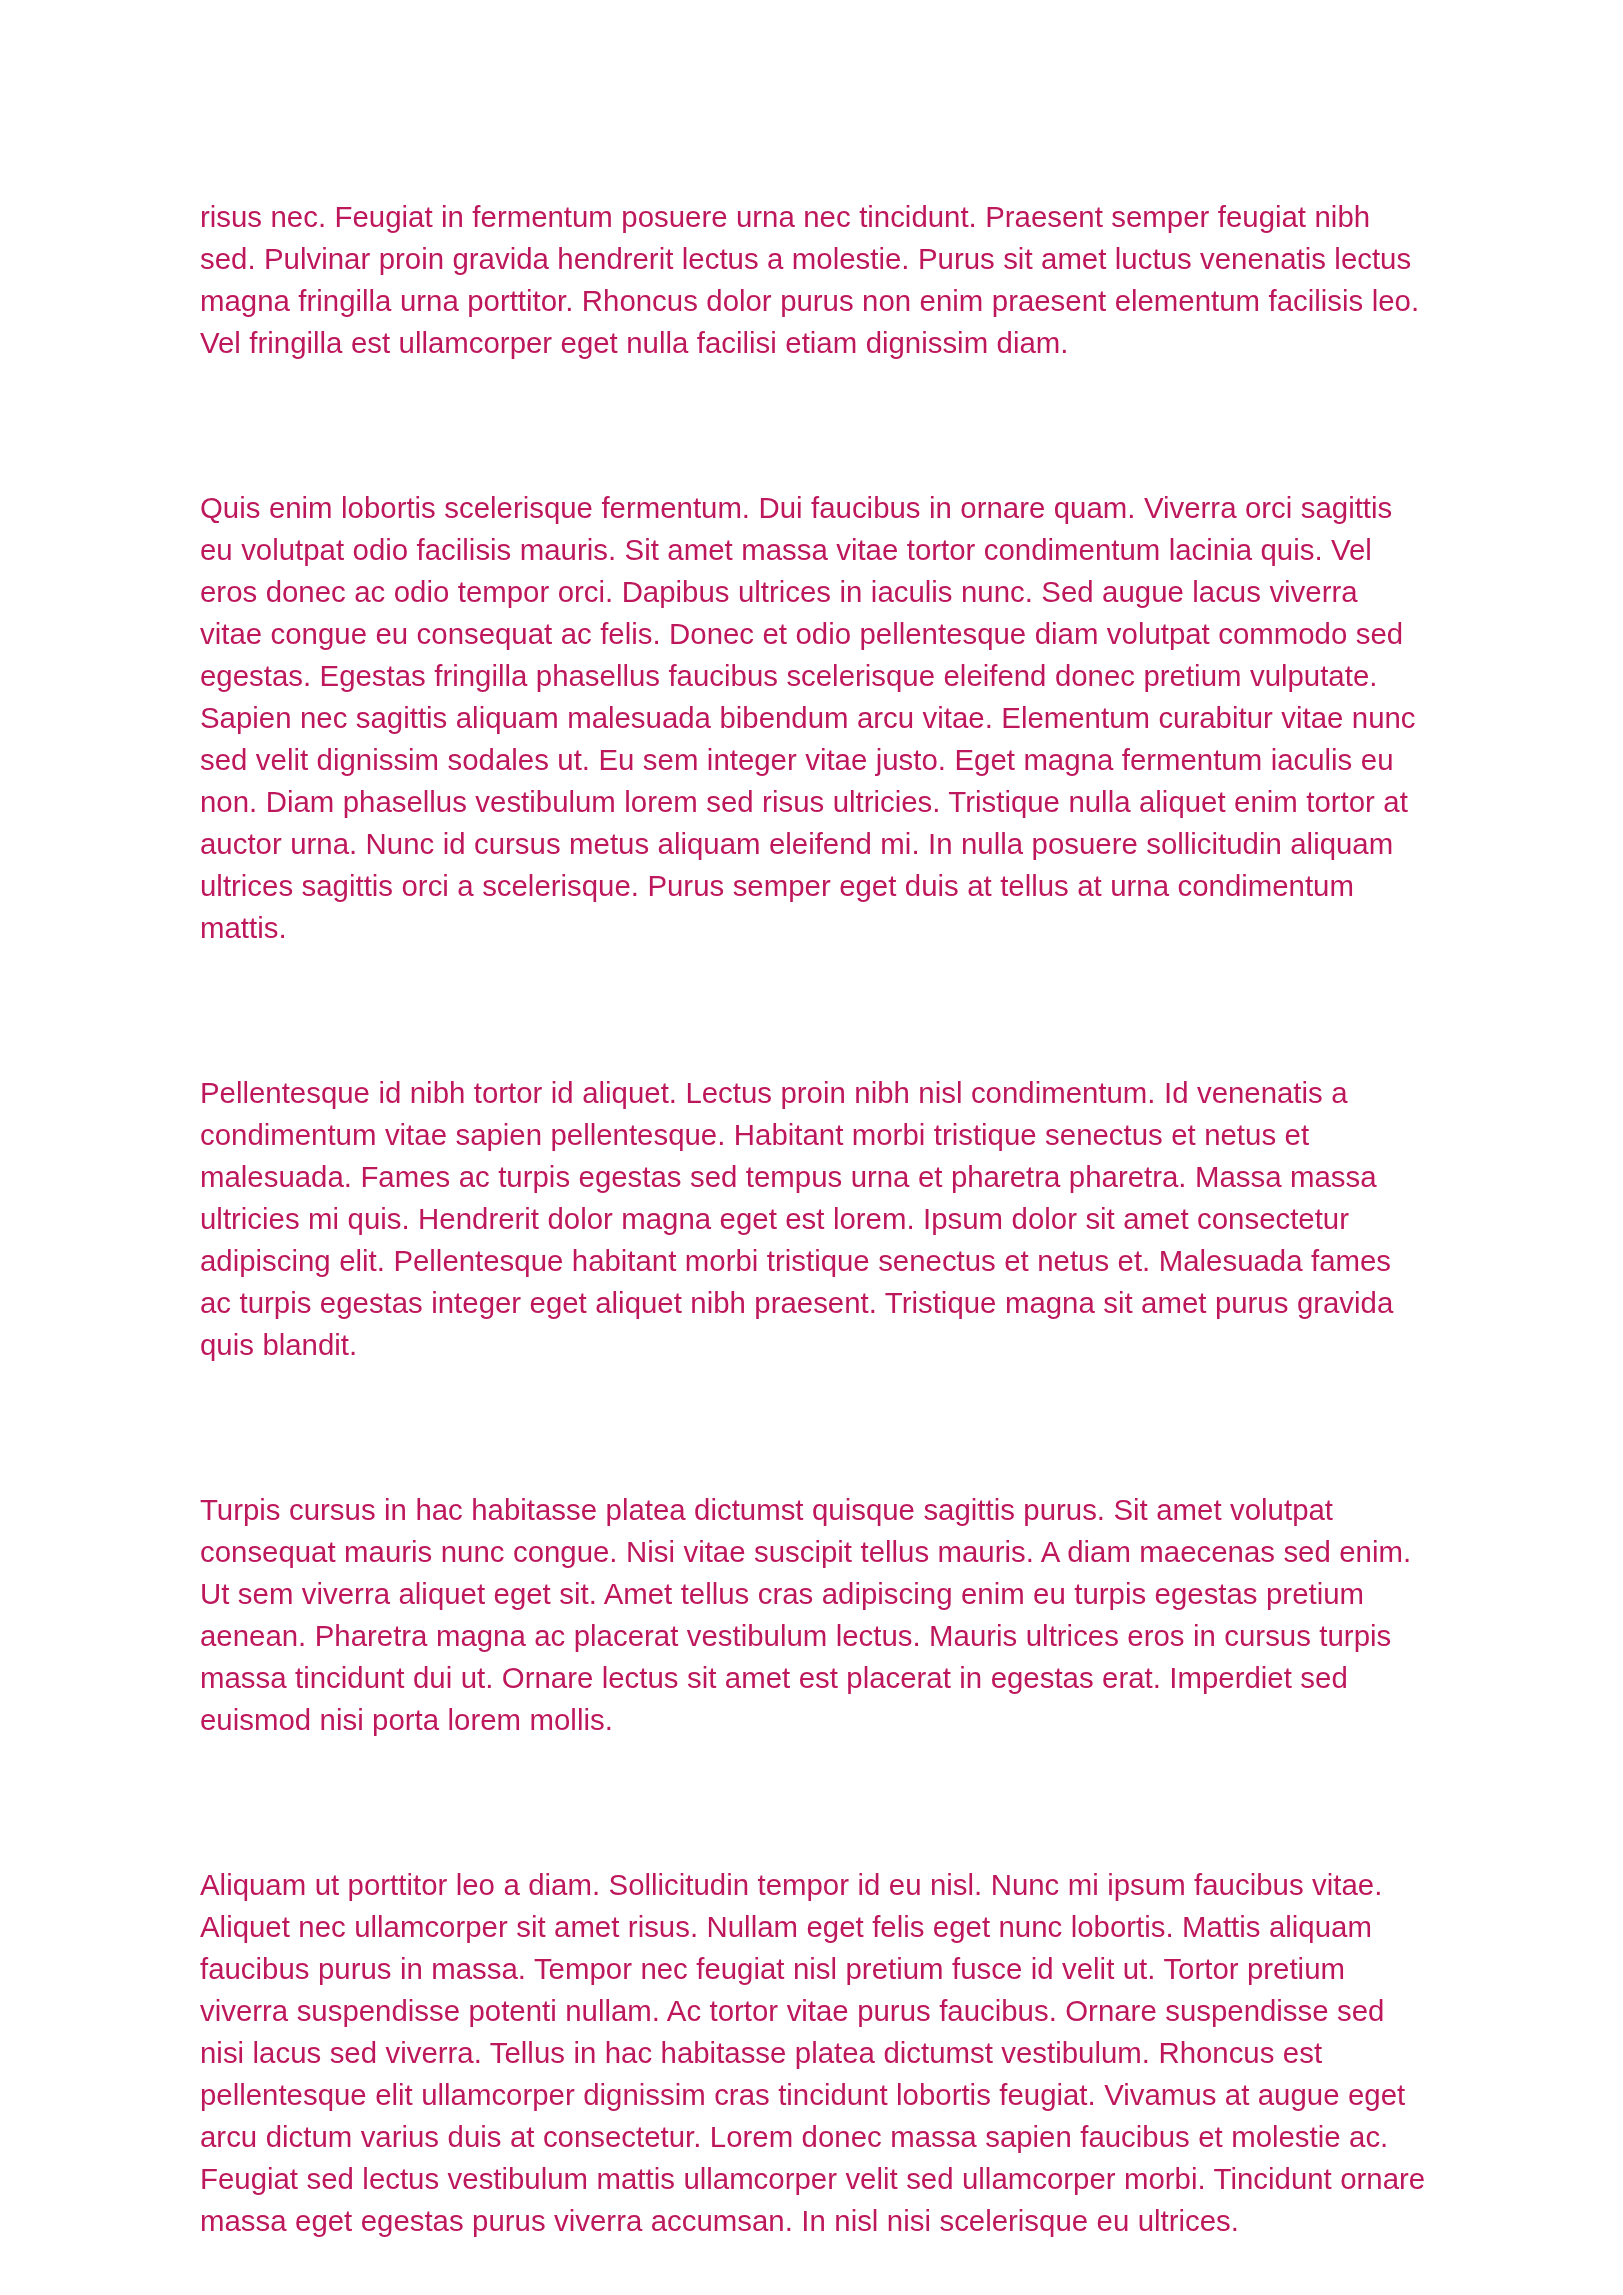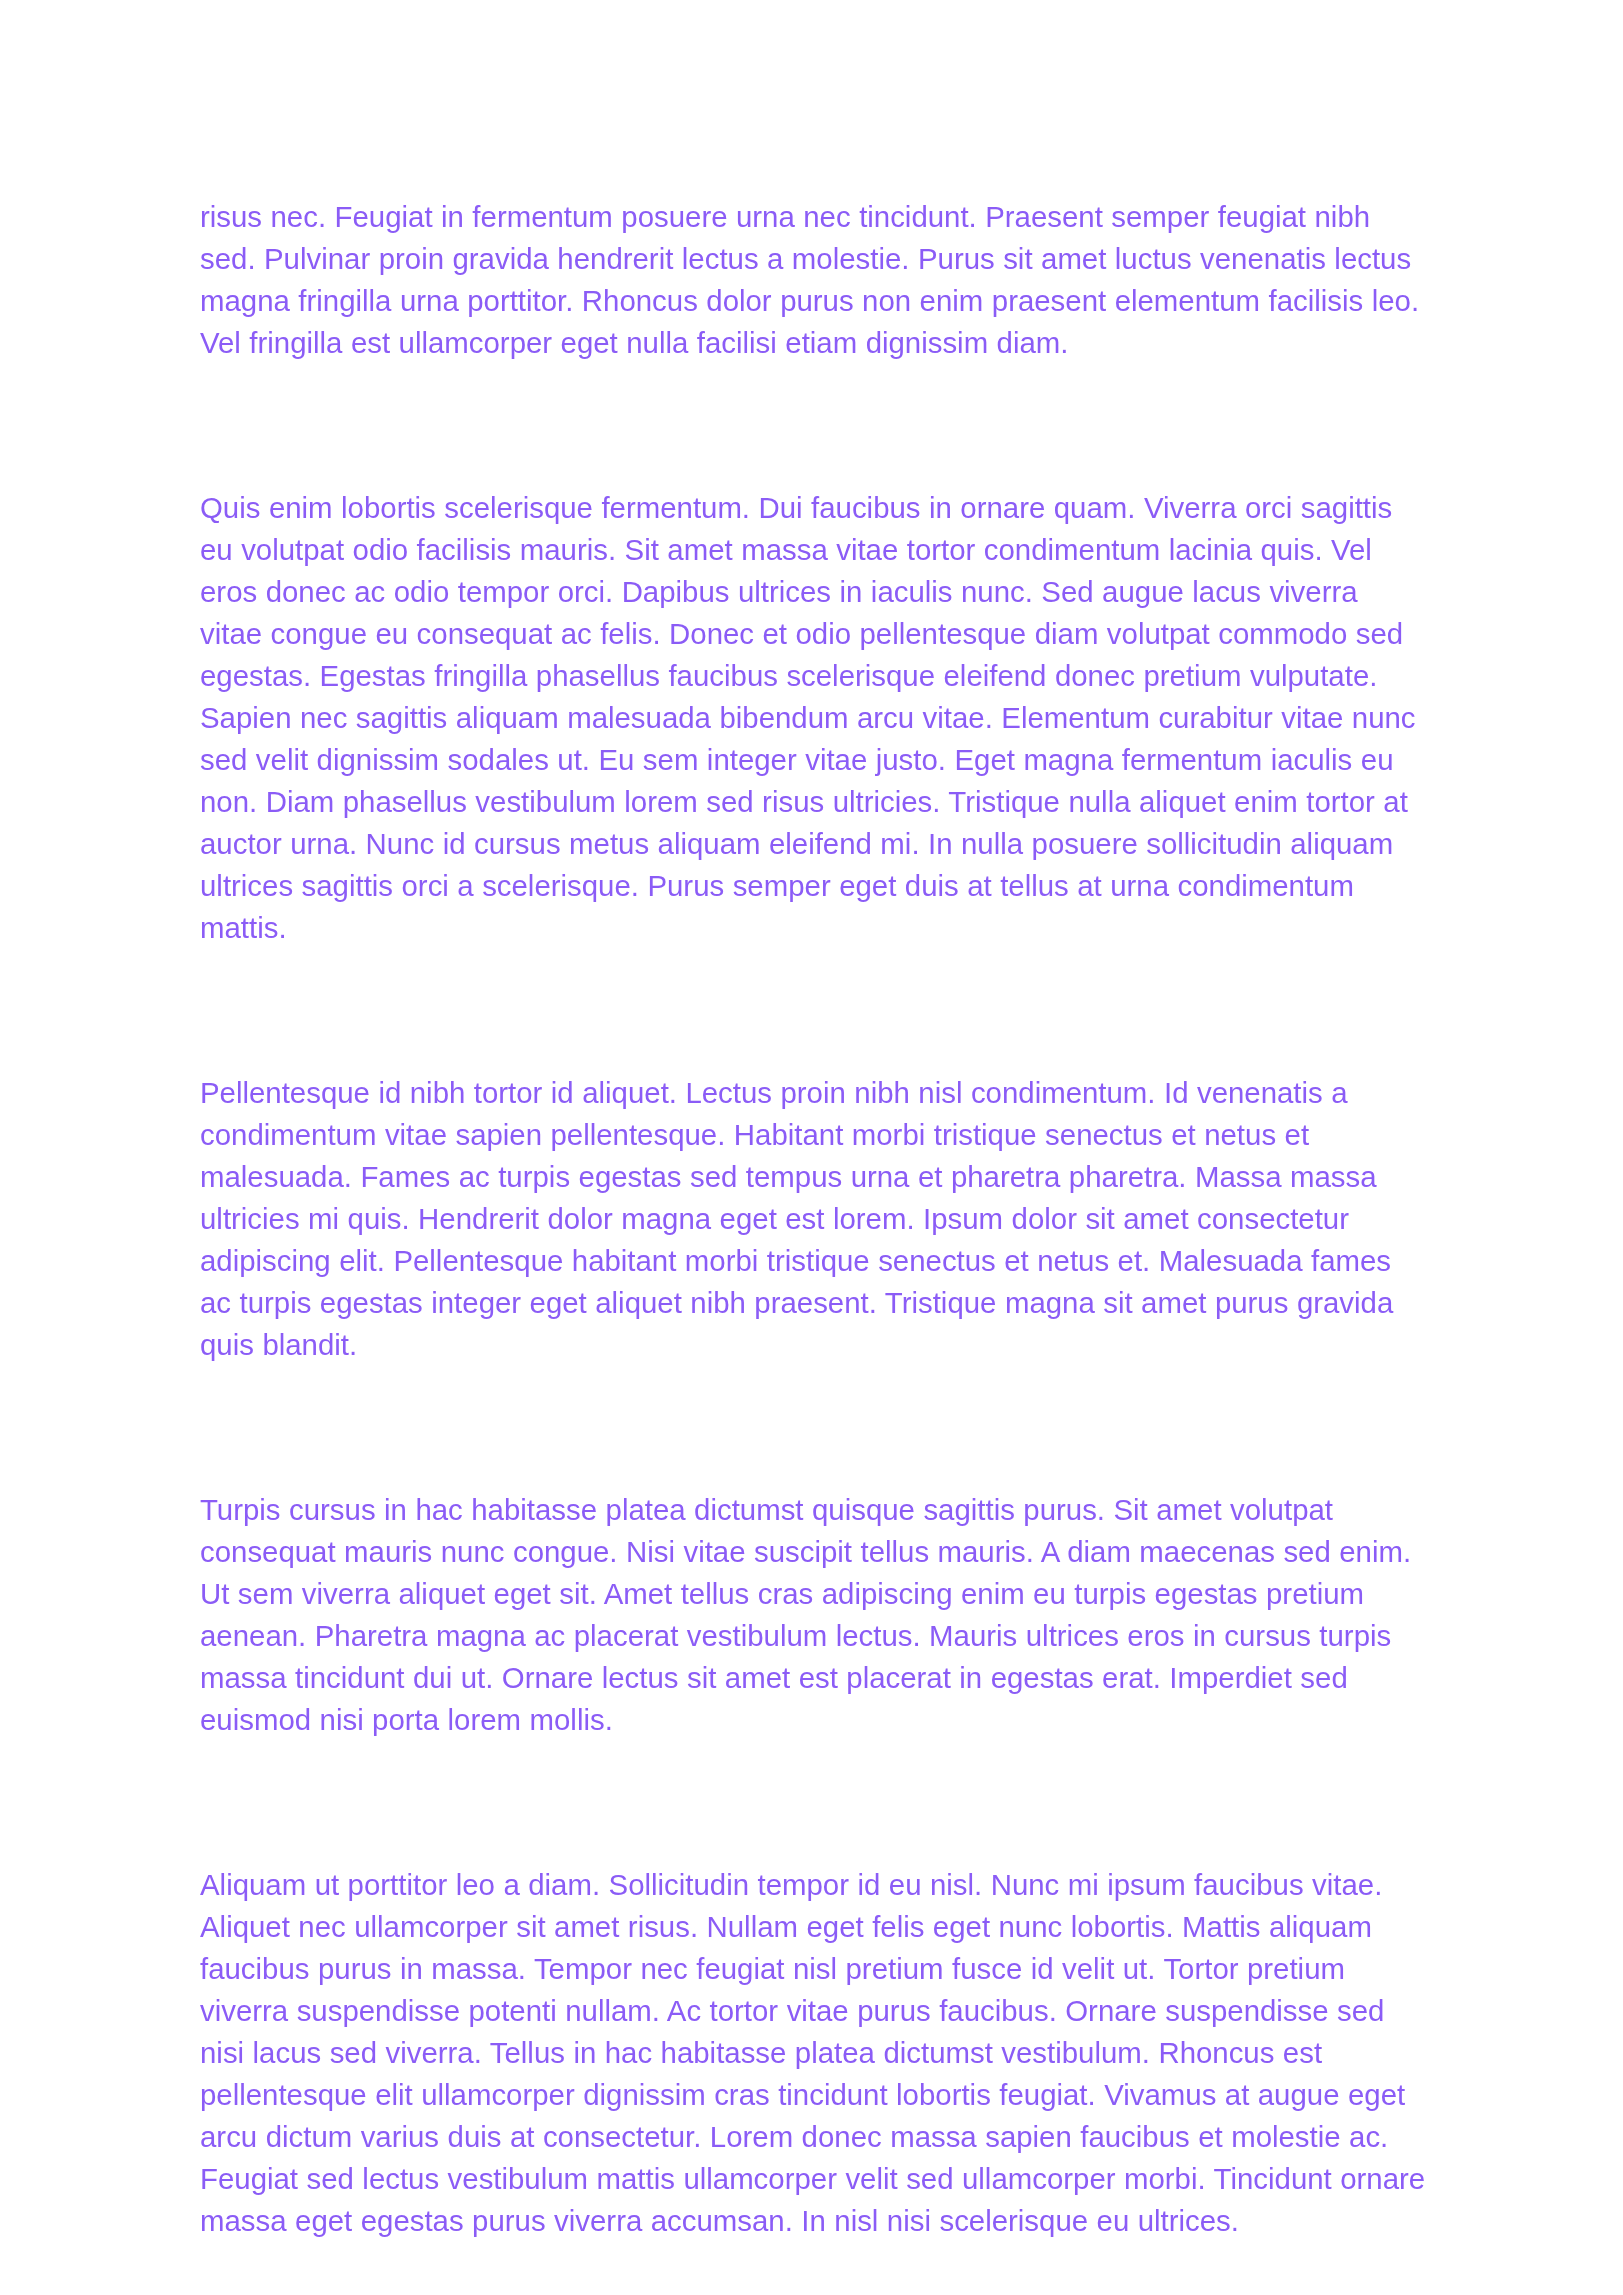--- a/index.html
+++ b/index.html
@@ -15,21 +15,21 @@
   }
   .page {
     box-sizing: border-box;
     width: 1623px;
     height: 2295px;
     padding: 196px 195px 82px 200px;
     background: #ffffff;
     font-family: "Liberation Sans", "DejaVu Sans", sans-serif;
     font-size: 29.4px;
     line-height: 42px;
-    color: #8b5cf6;
+    color: #be185d;
     -webkit-font-smoothing: antialiased;
   }
   .page p {
     margin: 0 0 123px 0;
     text-align: left;
     word-spacing: 0.3px;
   }
   .page p:last-child {
     margin-bottom: 8px;
   }

